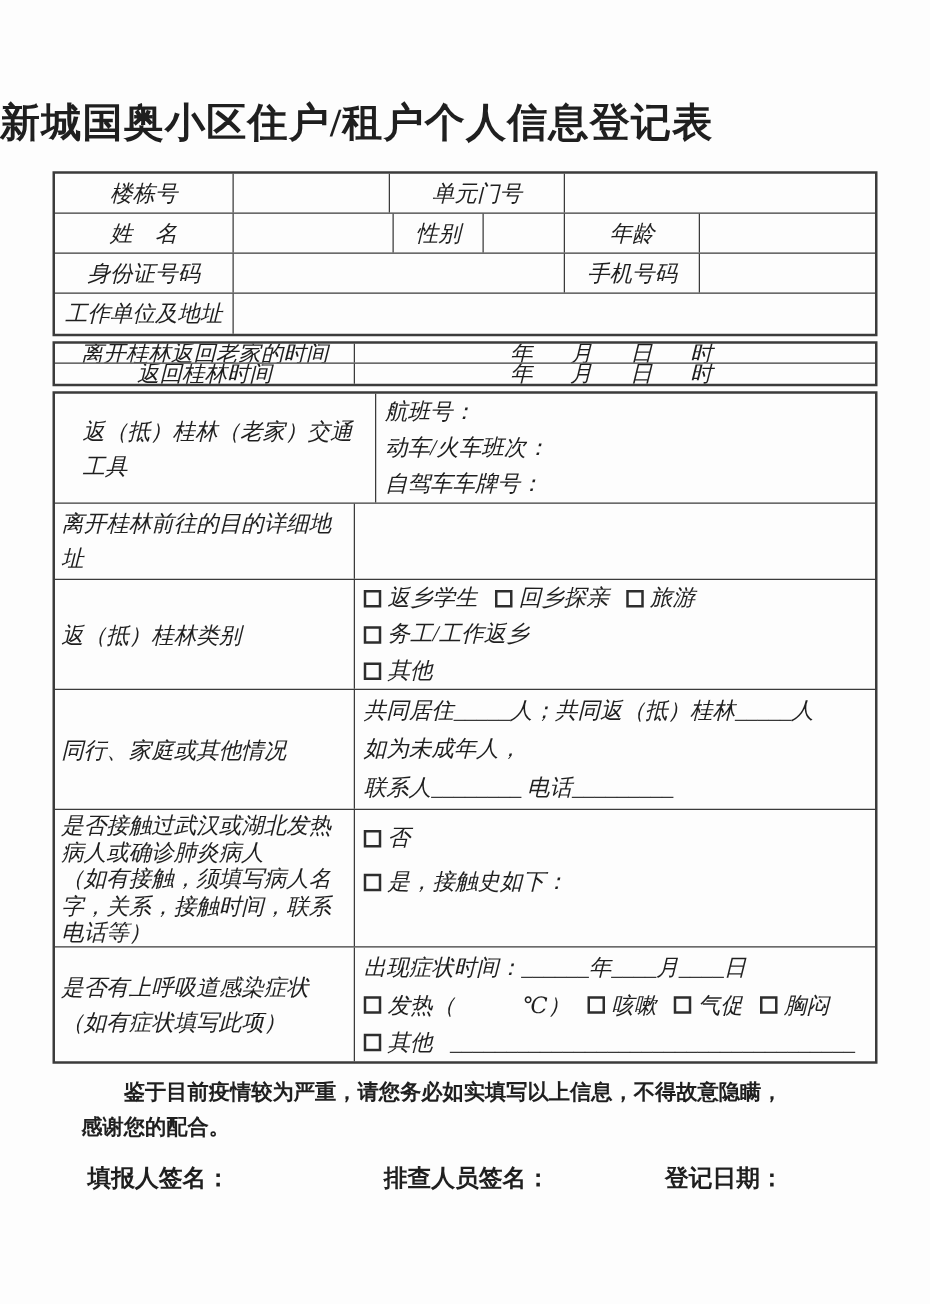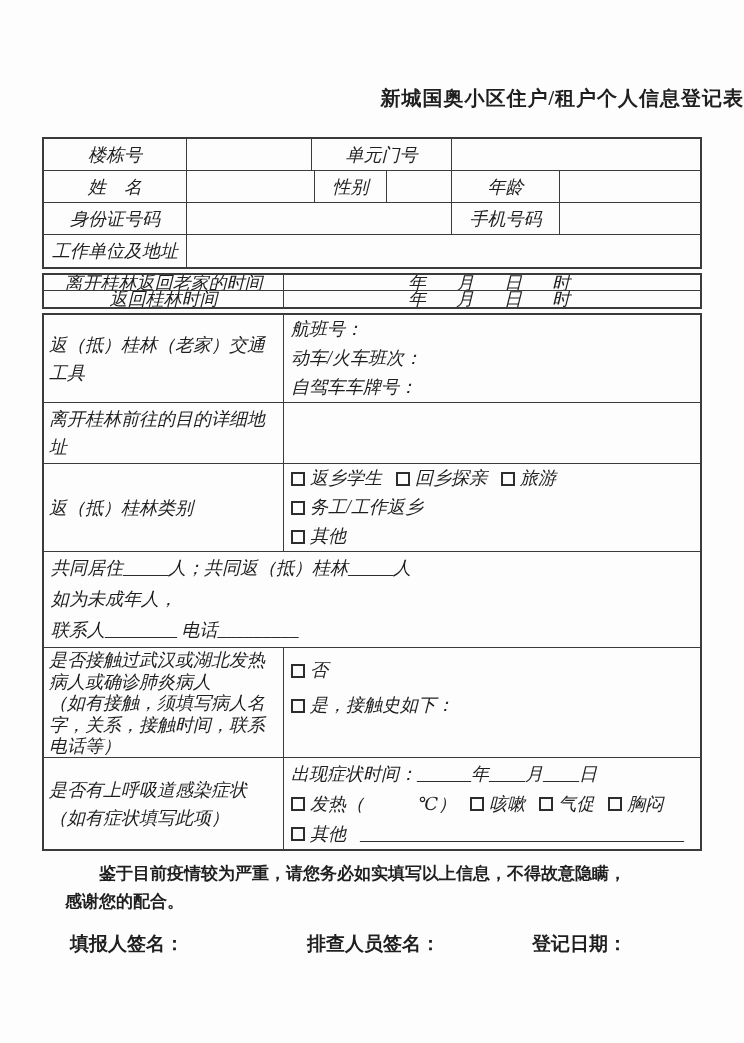--- a/index.html
+++ b/index.html
@@ -8,22 +8,22 @@
     background:#fdfdfd;
     color:#1f1f1f;
     font-family:"Liberation Serif","DejaVu Serif",serif;
     position:relative;
     overflow:hidden;
   }
   .page { position:relative; width:744px; height:1043px; }
 
   .title {
     margin-top:82px;
-    text-align:right;
-    font-size:20px;
+    text-align:left;
+    font-size:32px;
     font-weight:bold;
     letter-spacing:1px;
     line-height:32px;
   }
 
   .tables { margin:23px 42px 0 42px;font-style:italic; }
   .tbl { border:2px solid #3b3b3b; background:#fdfdfd; }
   .tbl + .tbl { margin-top:4px; }
   .row { display:flex; border-bottom:1.5px solid #3b3b3b; }
   .row:last-child { border-bottom:none; }
@@ -57,21 +57,21 @@
   .w-r2c4 { width:65px;  flex:0 0 65px; }
   .w-r2c5 { width:108px; flex:0 0 108px; }
   .w-r3c2 { width:265px; flex:0 0 265px; }
   .w-r3c3 { width:108px; flex:0 0 108px; }
   
   .wB { width:240px; flex:0 0 240px; }
 
   
   .hA  { height:32px; }
   .hB  { height:16px; }
-  .h7  { height:88px; }
+  .h7  { height:88px;padding-left:17px; }
   .h8  { height:61px; }
   .h9  { height:88px; }
   .h10 { height:96px; }
   .h11 { height:110px; }
   .h12 { height:91px; }
 
   
   .cb {
     display:inline-block;
     width:14px; height:14px;
@@ -185,20 +185,21 @@
           <div class="ln">
             <span class="opt">
                 <span class="cb"></span>
                 <span>其他</span>
               </span>
           </div>
         </div>
       </div>
 
       <div class="row h10">
+        <div class="cell lab-left wB">同行、家庭或其他情况</div>
         <div class="cell grow vlines r10">
           <div class="ln">共同居住_____人；共同返（抵）桂林_____人</div>
           <div class="ln">如为未成年人，</div>
           <div class="ln">联系人________ 电话_________</div>
         </div>
       </div>
 
       <div class="row h11">
         <div class="cell lab-left lab-top wB">
           <div>是否接触过武汉或湖北发热病人或确诊肺炎病人</div>

